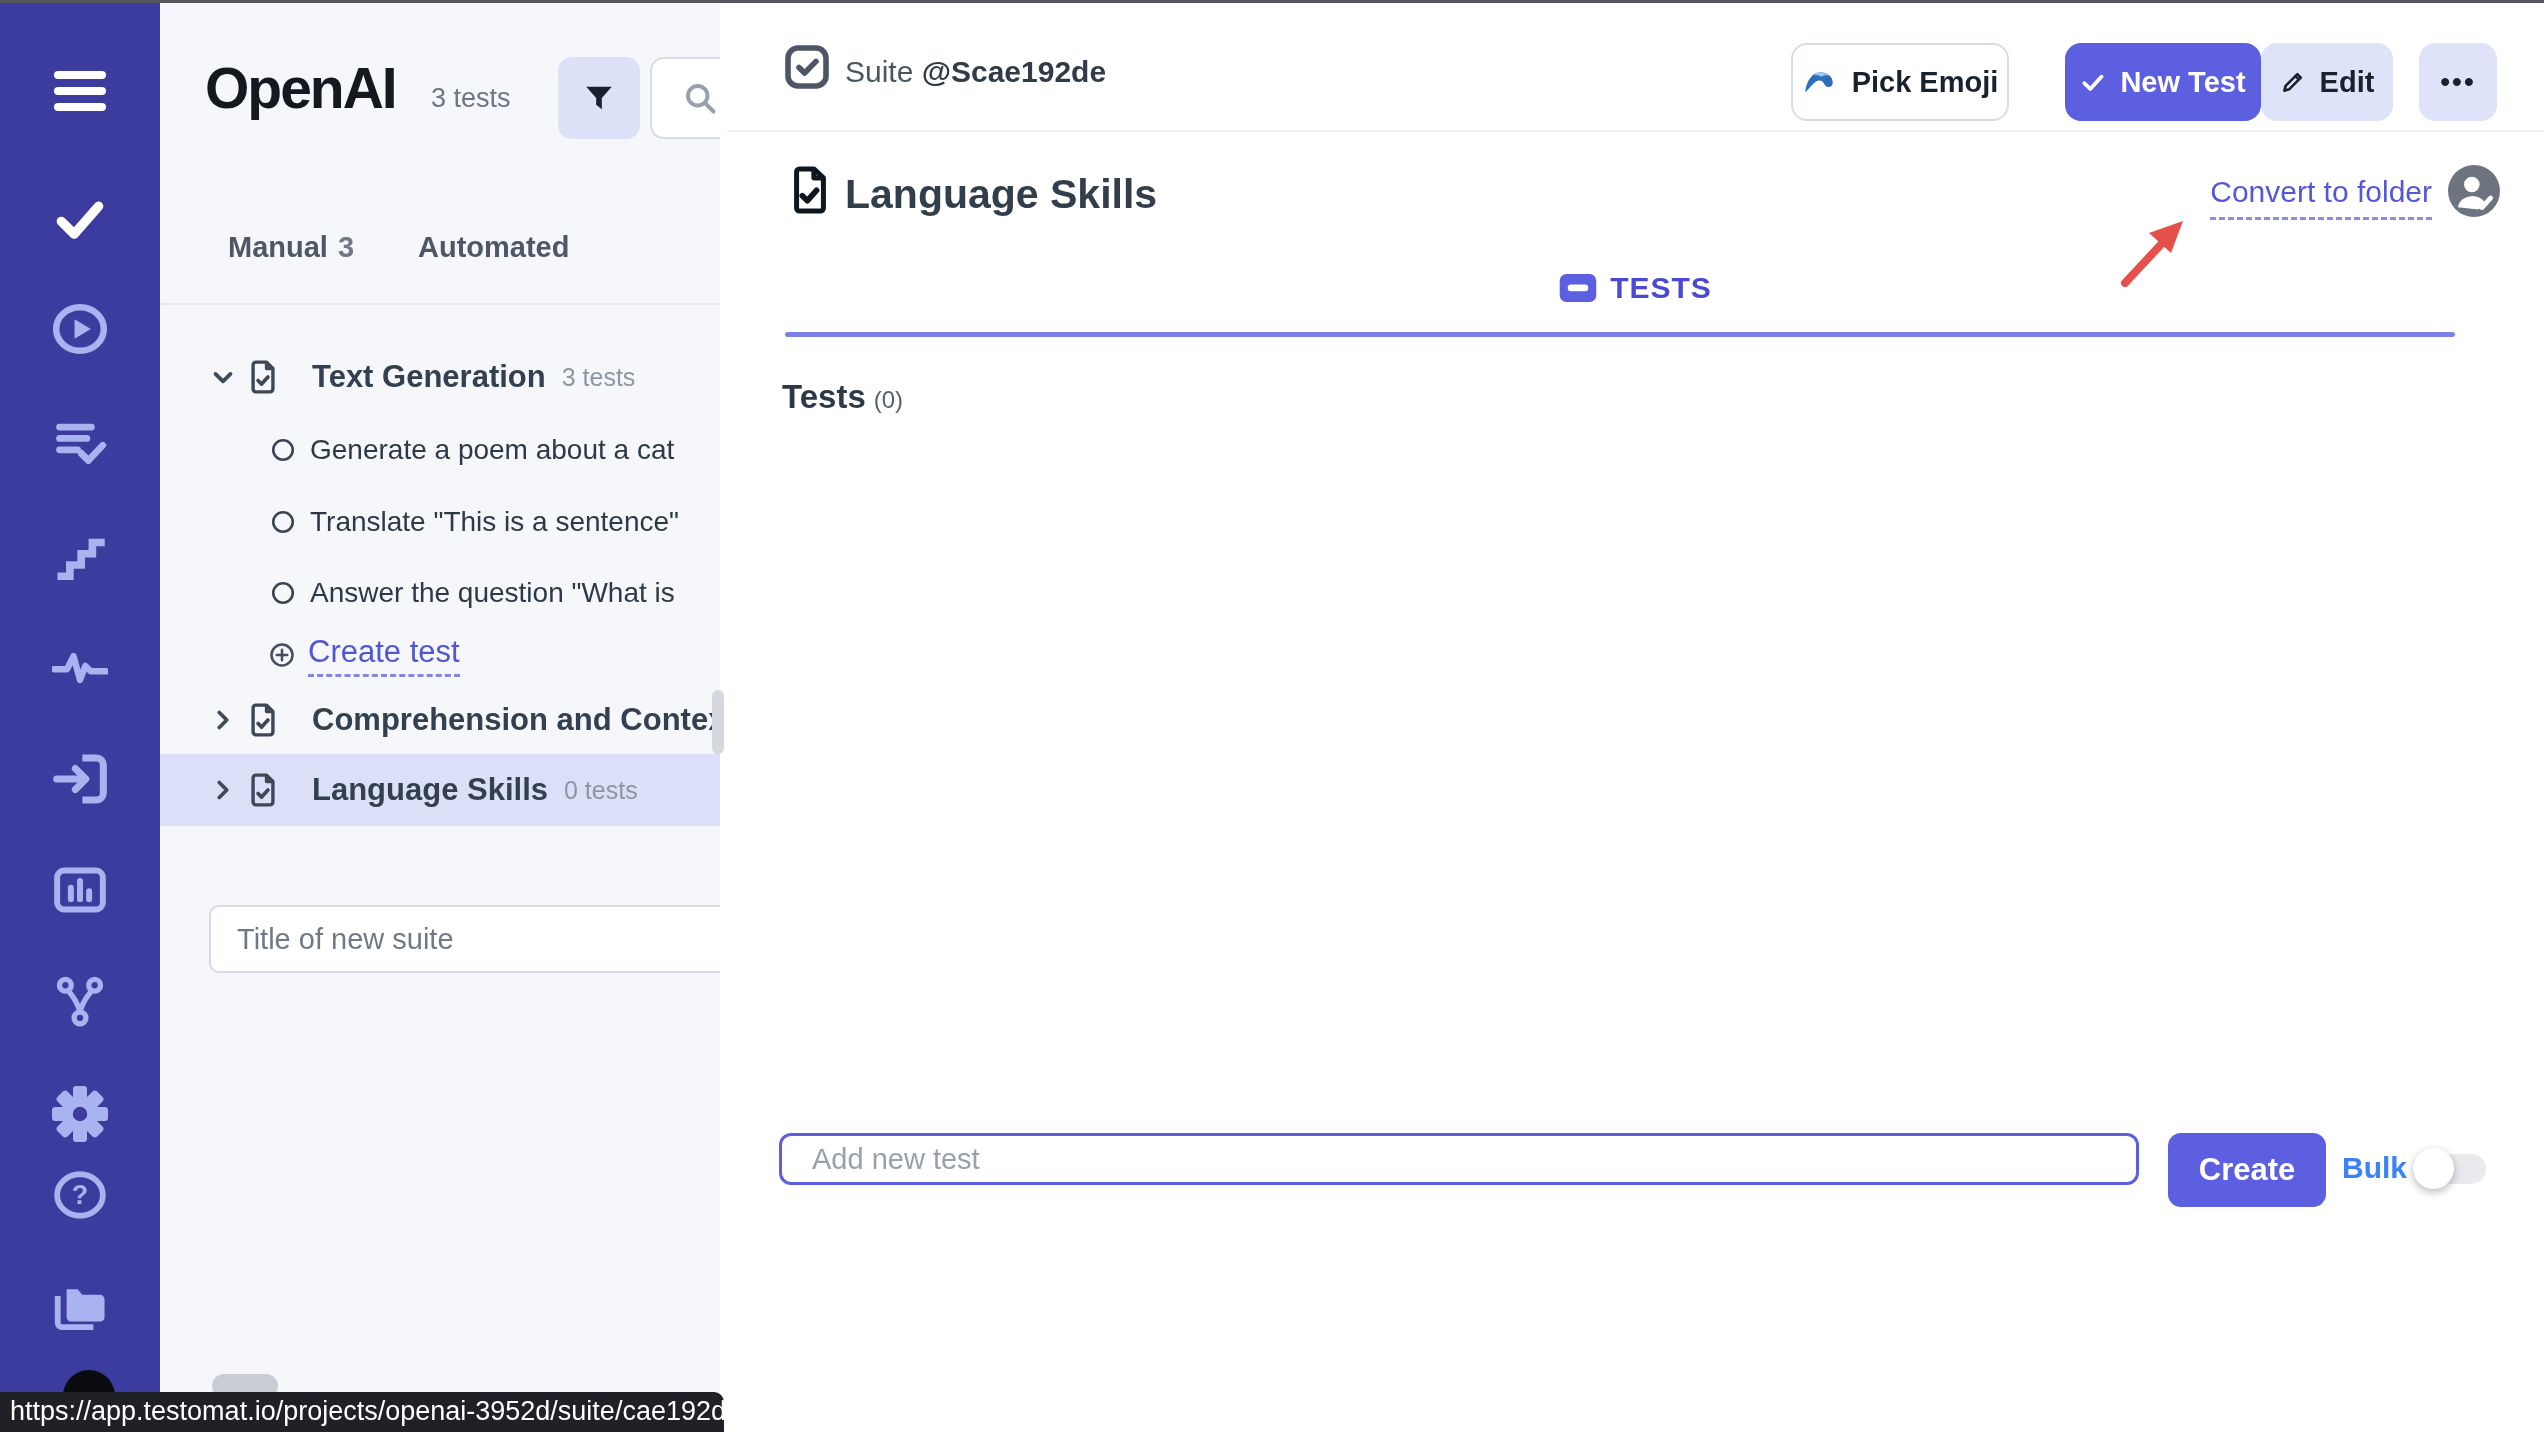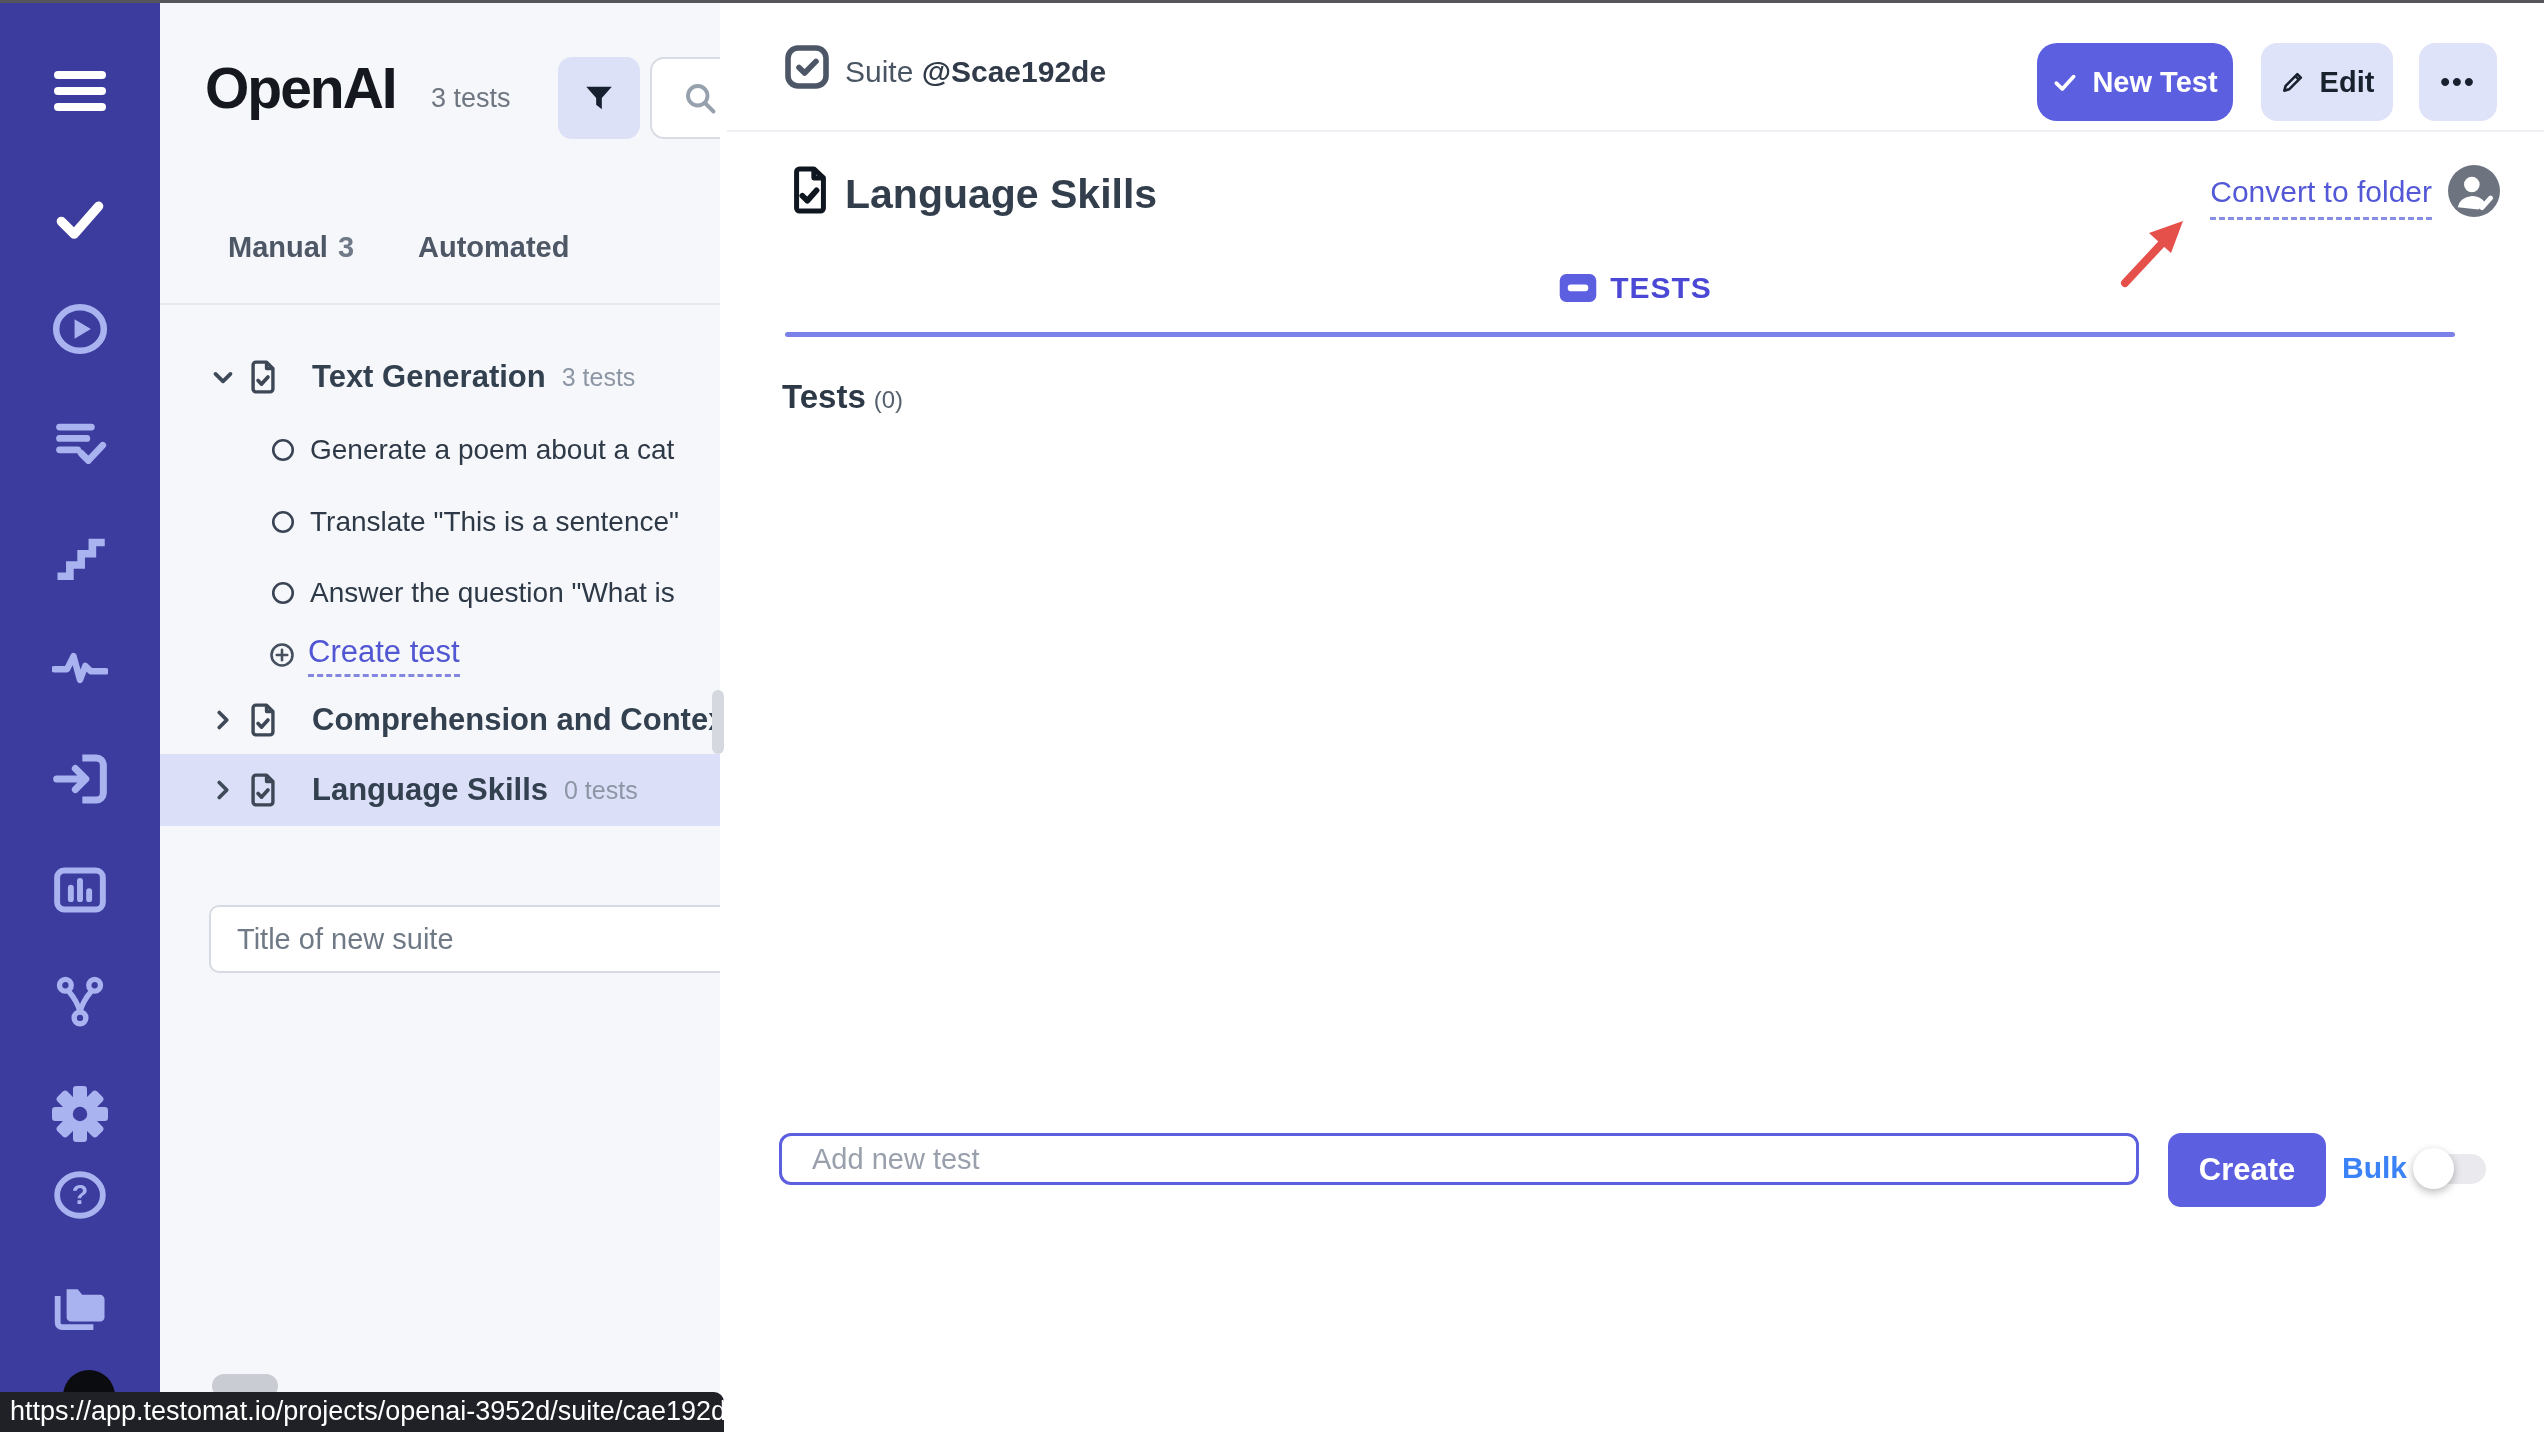--- a/index.html
+++ b/index.html
@@ -54,21 +54,21 @@
 
   
   .main { position:absolute; left:727px; top:3px; right:0; bottom:0; background:#ffffff; z-index:2; }
   .suite-row-icon { position:absolute; left:56px; top:40px; color:#4d5666; }
   .suite-row-text { position:absolute; left:118px; top:52px; font-size:30px; color:#4a5563; }
   .suite-row-text b { color:#303a48; font-weight:700; }
   .hdr-divider { position:absolute; left:0; right:0; top:127px; height:2px; background:#eef0f4; }
 
   .btn { position:absolute; top:40px; height:78px; border-radius:16px; display:flex; align-items:center; justify-content:center; gap:14px; font-size:29px; font-weight:700; cursor:pointer; }
   .btn-emoji { left:1064px; width:218px; background:#fff; border:2px solid #d9dde6; color:#18222e; }
-  .btn-primary { left:1310px; width:196px; background:#5c5fe0; color:#ffffff;border-radius:20px; }
+  .btn-primary { left:1338px; width:196px; background:#5c5fe0; color:#ffffff; }
   .btn-soft { background:#dfe3f9; color:#18222e; }
   .btn-edit { left:1534px; width:132px; }
   .btn-more { left:1692px; width:78px; font-size:28px; letter-spacing:2px; }
 
   .title-icon { position:absolute; left:60px; top:160px; color:#10161f; }
   .page-title { position:absolute; left:118px; top:168px; font-size:41px; font-weight:700; color:#333e4d; }
   .convert-link { position:absolute; right:112px; top:172px; font-size:30px; color:#5358d6; border-bottom:3px dashed #888ce2; padding-bottom:8px; }
   .owner-avatar { position:absolute; right:44px; top:162px; }
   .red-arrow { position:absolute; left:1384px; top:206px; }
 
@@ -327,20 +327,29 @@
         <rect x="2.5" y="2.5" width="19" height="19" rx="5" stroke="#4d5666" stroke-width="2.8"></rect>
         <path d="M8 12.2 l2.8 2.8 L16.5 9.2" stroke="#4d5666" stroke-width="2.8" stroke-linecap="round" stroke-linejoin="round"></path>
         <path d="M14 21.5 c3.5 -0.3 6.5 -2.8 7.4 -6 L21.5 18 a3.5 3.5 0 0 1 -3.5 3.5 Z" fill="#4d5666"></path>
       </svg>
   </span>
   <div class="suite-row-text">
     <span>Suite</span>
     <b>@Scae192de</b>
   </div>
 
+  <div class="btn btn-emoji">
+    <span>
+      <svg width="36" height="36" viewBox="0 0 24 24">
+          <path d="M2 19 C3 11 7 5.5 12 5.5 c5 0 8.5 3 8.5 7 0 1.6-1.2 2.8-2.8 2.8-3.4 0-2.4-4.3-6.2-4.3-2.8 0-4.5 3.2-9.5 8 Z" fill="#2e6fba"></path>
+          <path d="M12 5.5 c2.5 0 4.6 .9 6.2 2.4 -1.8-.6-3.6-.4-5 .6 -1.6-1-3.4-1.4-5.4-.8 1.2-1.4 2.6-2.2 4.2-2.2 Z" fill="#9ec9ec"></path>
+        </svg>
+    </span>
+    <span>Pick Emoji</span>
+  </div>
 
   <div class="btn btn-primary">
     <span>
       <svg width="26" height="26" viewBox="0 0 24 24" fill="none">
           <path d="M4 13 l5.5 5.5 L20 7" stroke="#fff" stroke-width="3.4" stroke-linecap="round" stroke-linejoin="round"></path>
         </svg>
     </span>
     <span>New Test</span>
   </div>
 

